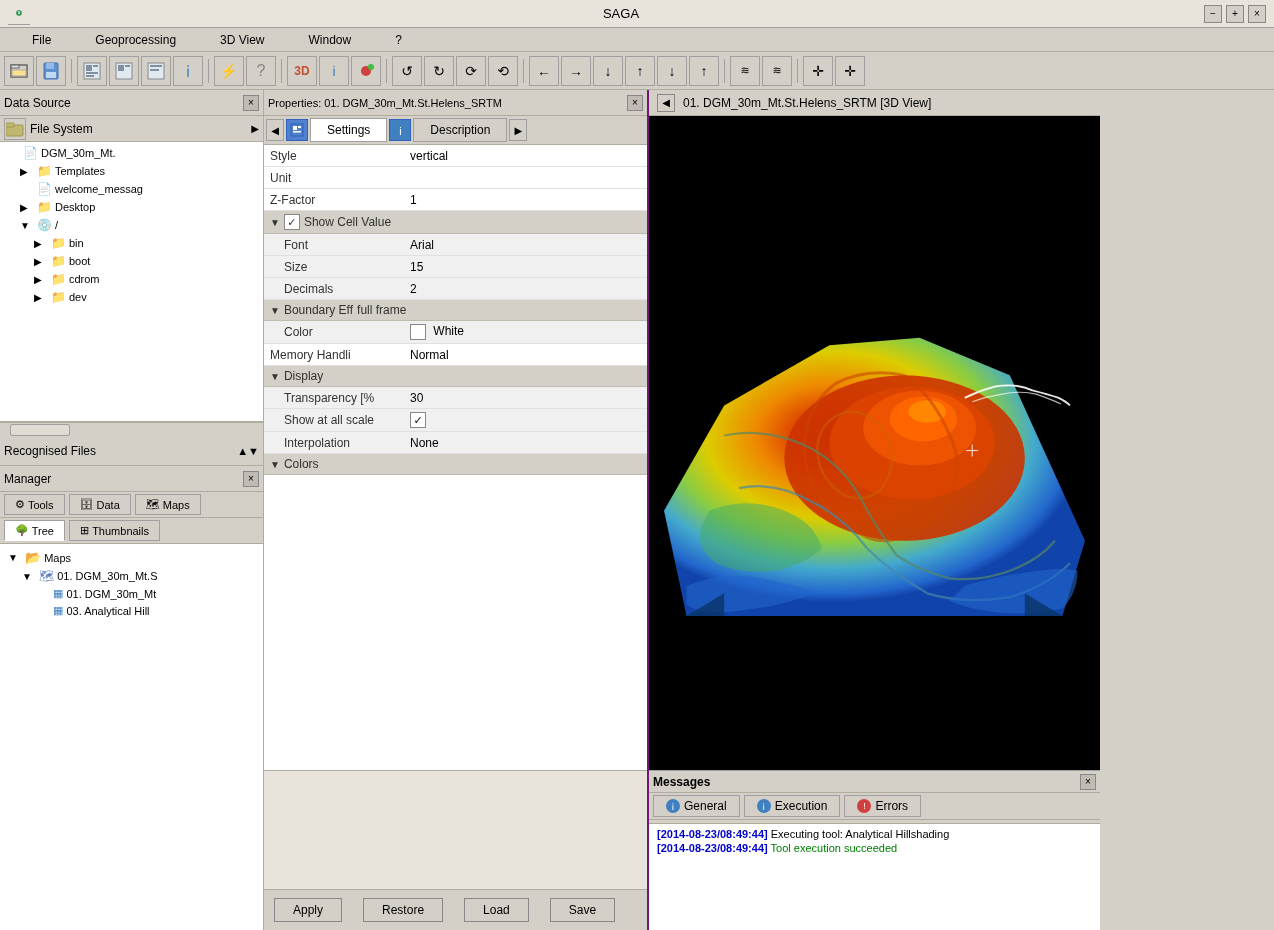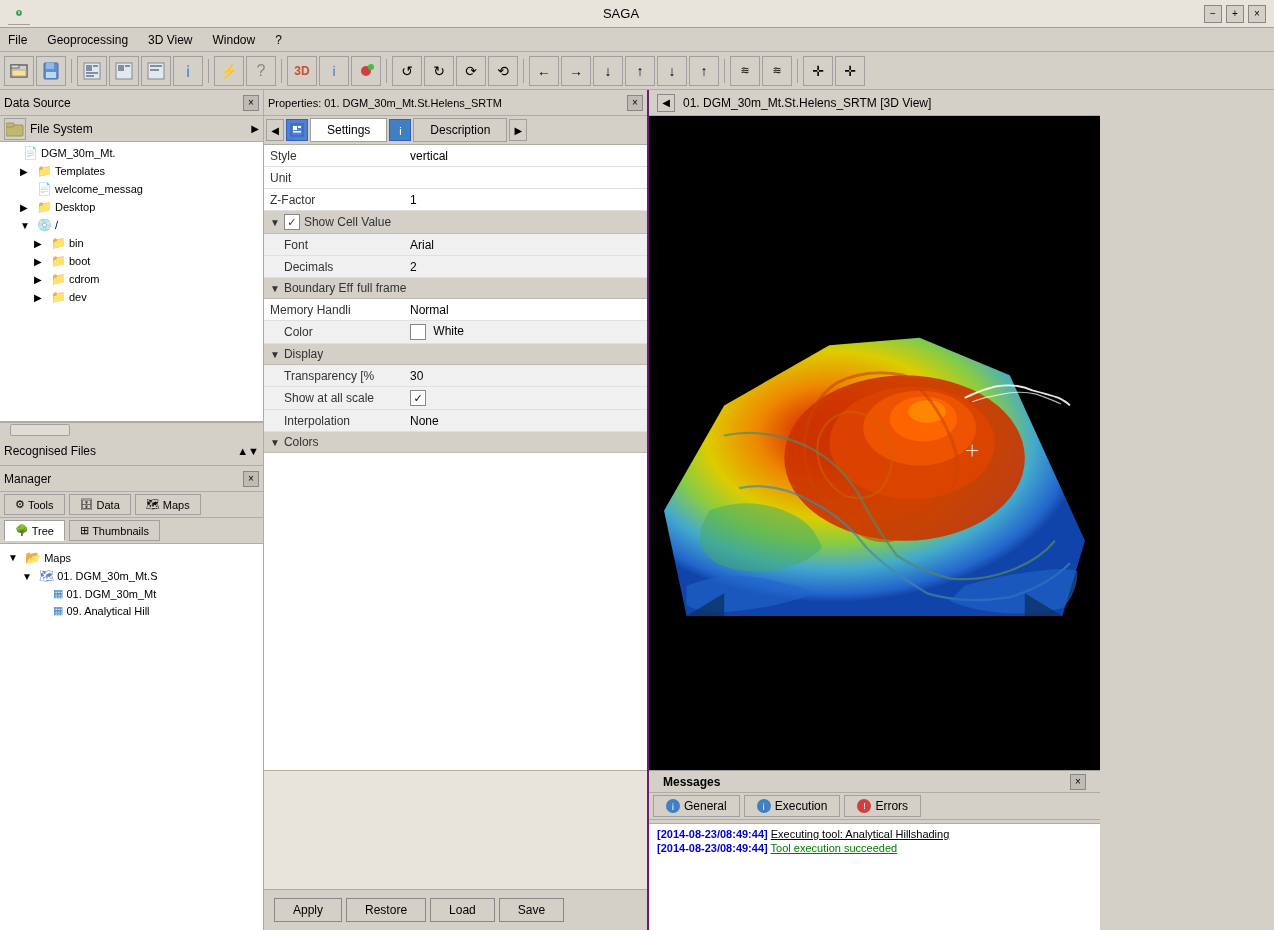--- a/index.html
+++ b/index.html
@@ -6,21 +6,21 @@
     body { font-family: 'Arial', sans-serif; font-size: 12px; background: #d4d0c8; color: #000; width: 1274px; height: 930px; overflow: hidden; }
 
     
     #titlebar { background: #e8e4dc; height: 28px; display: flex; align-items: center; justify-content: space-between; padding: 0 8px; border-bottom: 1px solid #a0a0a0; }
     #titlebar .title { flex: 1; text-align: center; font-size: 13px; font-weight: normal; }
     #titlebar .win-controls { display: flex; gap: 4px; }
     #titlebar .win-btn { width: 18px; height: 18px; background: #d4d0c8; border: 1px solid #888; font-size: 10px; display: flex; align-items: center; justify-content: center; cursor: pointer; }
 
     
     #menubar { background: #d4d0c8; height: 24px; display: flex; align-items: center; padding: 0 4px; border-bottom: 1px solid #b0aca0; gap: 12px; }
-    #menubar span { font-size: 12px; cursor: pointer; padding: 2px 4px; }
+    #menubar span { font-size: 12px; cursor: pointer; padding: 2px 4px; margin-left: 24px; }
 
     
     #toolbar { background: #d4d0c8; height: 38px; display: flex; align-items: center; padding: 2px 4px; border-bottom: 1px solid #b0aca0; gap: 2px; flex-wrap: wrap; }
     .tb-btn { width: 30px; height: 30px; background: #d4d0c8; border: 1px solid #a0a0a0; display: flex; align-items: center; justify-content: center; cursor: pointer; font-size: 14px; }
     .tb-sep { width: 1px; height: 24px; background: #a0a0a0; margin: 0 3px; }
 
     
     #main { display: flex; width: 1100px; height: calc(930px - 28px - 24px - 38px); }
 
     
@@ -75,42 +75,42 @@
     .props-key { width: 140px; padding: 3px 6px; font-size: 12px; color: #333; flex-shrink: 0; }
     .props-key.indent1 { padding-left: 20px; }
     .props-val { flex: 1; padding: 3px 6px; font-size: 12px; color: #000; }
     .props-section { background: #d4d0c8; display: flex; align-items: center; gap: 4px; padding: 3px 6px; font-size: 12px; font-weight: normal; color: #333; border-bottom: 1px solid #c0bbb0; }
     .section-arrow { font-size: 10px; }
     .checkbox-cell { width: 16px; height: 16px; border: 1px solid #888; background: white; display: inline-flex; align-items: center; justify-content: center; font-size: 11px; }
     .color-swatch { width: 16px; height: 16px; border: 1px solid #888; display: inline-block; vertical-align: middle; margin-right: 4px; }
 
     
     #props-bottom { height: 120px; background: #e8e4dc; border-top: 1px solid #b0aca0; border-bottom: 1px solid #b0aca0; }
-    #props-btns { display: flex; gap: 4px; padding: 8px 10px; background: #d4d0c8; }
+    #props-btns { display: flex; gap: 21px; padding: 8px 10px; background: #d4d0c8; }
     .props-btn { padding: 4px 18px; background: #d4d0c8; border: 1px solid #888; font-size: 12px; cursor: pointer; }
 
     
     #right-panel { flex: 1; display: flex; flex-direction: column; background: #1a1a1a; }
     #view-title-bar { background: #d4d0c8; height: 26px; display: flex; align-items: center; padding: 0 8px; border-bottom: 1px solid #b0aca0; gap: 8px; }
     #view-title-bar .nav-btn { width: 18px; height: 18px; background: #d4d0c8; border: 1px solid #888; display: flex; align-items: center; justify-content: center; font-size: 10px; cursor: pointer; }
     #view-3d { flex: 1; background: #000; position: relative; overflow: hidden; }
 
     
     #messages { height: 160px; background: #d4d0c8; border-top: 1px solid #a0a0a0; display: flex; flex-direction: column; }
-    #msg-header { display: flex; align-items: center; justify-content: space-between; padding: 2px 14px; border-bottom: 1px solid #b0aca0; height: 22px; }
+    #msg-header { display: flex; align-items: center; justify-content: space-between; padding: 2px 4px; border-bottom: 1px solid #b0aca0; height: 22px; }
     #msg-tabs { display: flex; padding: 2px 4px; gap: 4px; border-bottom: 1px solid #b0aca0; background: #d4d0c8; }
     .msg-tab { padding: 3px 12px; background: #d4d0c8; border: 1px solid #a0a0a0; font-size: 12px; cursor: pointer; display: flex; align-items: center; gap: 4px; }
     .msg-icon { width: 14px; height: 14px; border-radius: 50%; display: inline-flex; align-items: center; justify-content: center; font-size: 9px; color: white; }
     .msg-icon.info { background: #4080c0; }
     .msg-icon.exec { background: #4080c0; }
     .msg-icon.error { background: #d04040; }
     #msg-content { flex: 1; background: white; overflow-y: auto; padding: 4px 8px; }
     .msg-line { font-size: 11px; margin-bottom: 2px; }
     .msg-ts { color: #0000cc; font-weight: bold; }
-    .msg-text { color: #000; text-decoration: underline; }
+    .msg-text { color: #000; }
     .msg-text.success { color: #008000; }
 
     
     #statusbar { height: 24px; background: #d4d0c8; display: flex; align-items: center; padding: 0 8px; border-top: 1px solid #b0aca0; gap: 16px; font-size: 11px; }
 
     
     #terrain-svg { width: 100%; height: 100%; }
 
     .tree-folder { color: #8060a0; }
     .tree-file { color: #808080; }
@@ -351,21 +351,21 @@
 
         <div class="tree-item tree-indent2">
           <span class="tree-expand"></span>
           <span style="color:#4080c0;font-size:11px;">▦</span>
           <span class="tree-label">01. DGM_30m_Mt</span>
         </div>
 
         <div class="tree-item tree-indent2">
           <span class="tree-expand"></span>
           <span style="color:#4080c0;font-size:11px;">▦</span>
-          <span class="tree-label">09. Analytical Hill</span>
+          <span class="tree-label">03. Analytical Hill</span>
         </div>
       </div>
     </div>
   </div>
 
   <div id="mid-panel">
 
     <div id="props-header">
       <span style="font-size:11px;">Properties: 01. DGM_30m_Mt.St.Helens_SRTM</span>
       <div class="panel-close">×</div>
@@ -412,43 +412,47 @@
         <span class="section-arrow">▼</span>
         <span class="checkbox-cell">✓</span>
         <span>Show Cell Value</span>
       </div>
 
       <div class="props-row" style="background:#f0f0f0;">
         <span class="props-key indent1">Font</span>
         <span class="props-val">Arial</span>
       </div>
 
+      <div class="props-row" style="background:#f0f0f0;">
+        <span class="props-key indent1">Size</span>
+        <span class="props-val">15</span>
+      </div>
 
       <div class="props-row" style="background:#f0f0f0;">
         <span class="props-key indent1">Decimals</span>
         <span class="props-val">2</span>
       </div>
 
       <div class="props-section">
         <span class="section-arrow">▼</span>
         <span>Boundary Eff</span>
         <span style="">full frame</span>
-      </div>
-
-      <div class="props-row">
-        <span class="props-key">Memory Handli</span>
-        <span class="props-val">Normal</span>
       </div>
 
       <div class="props-row" style="background:#f0f0f0;">
         <span class="props-key indent1">Color</span>
         <span class="props-val">
           <span class="color-swatch" style="background:white;"></span>
           White
         </span>
+      </div>
+
+      <div class="props-row">
+        <span class="props-key">Memory Handli</span>
+        <span class="props-val">Normal</span>
       </div>
 
       <div class="props-section">
         <span class="section-arrow">▼</span>
         <span>Display</span>
       </div>
 
       <div class="props-row" style="background:#f0f0f0;">
         <span class="props-key indent1">Transparency [%</span>
         <span class="props-val">30</span>

